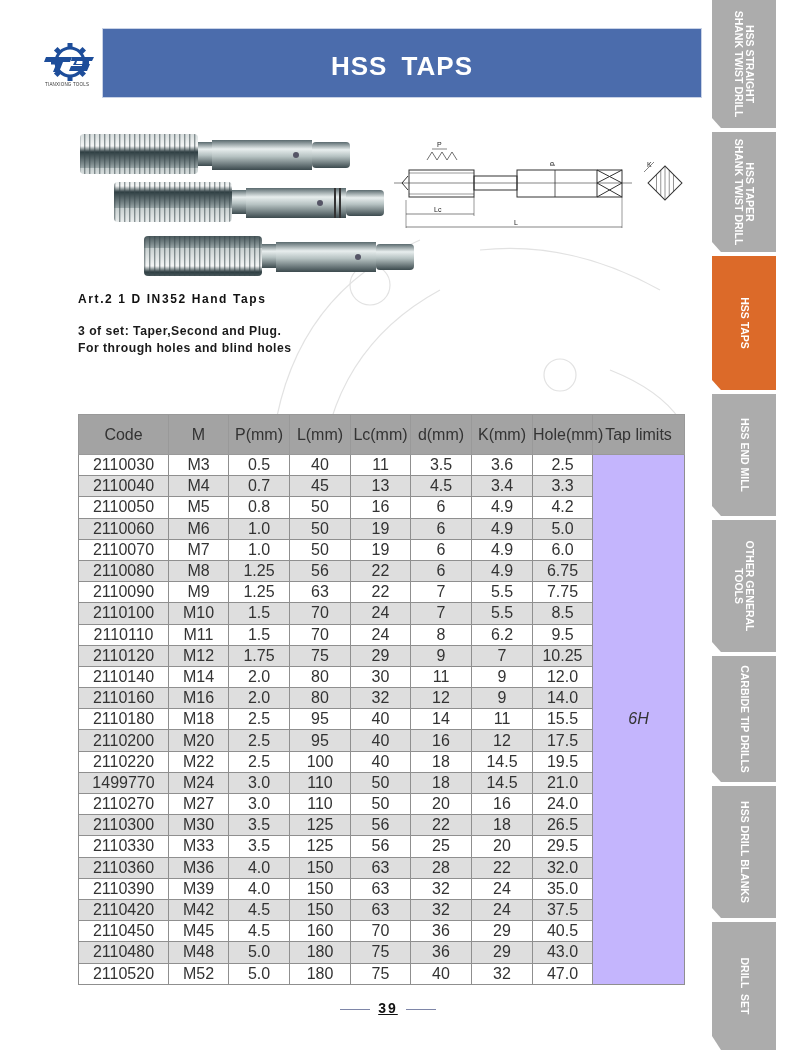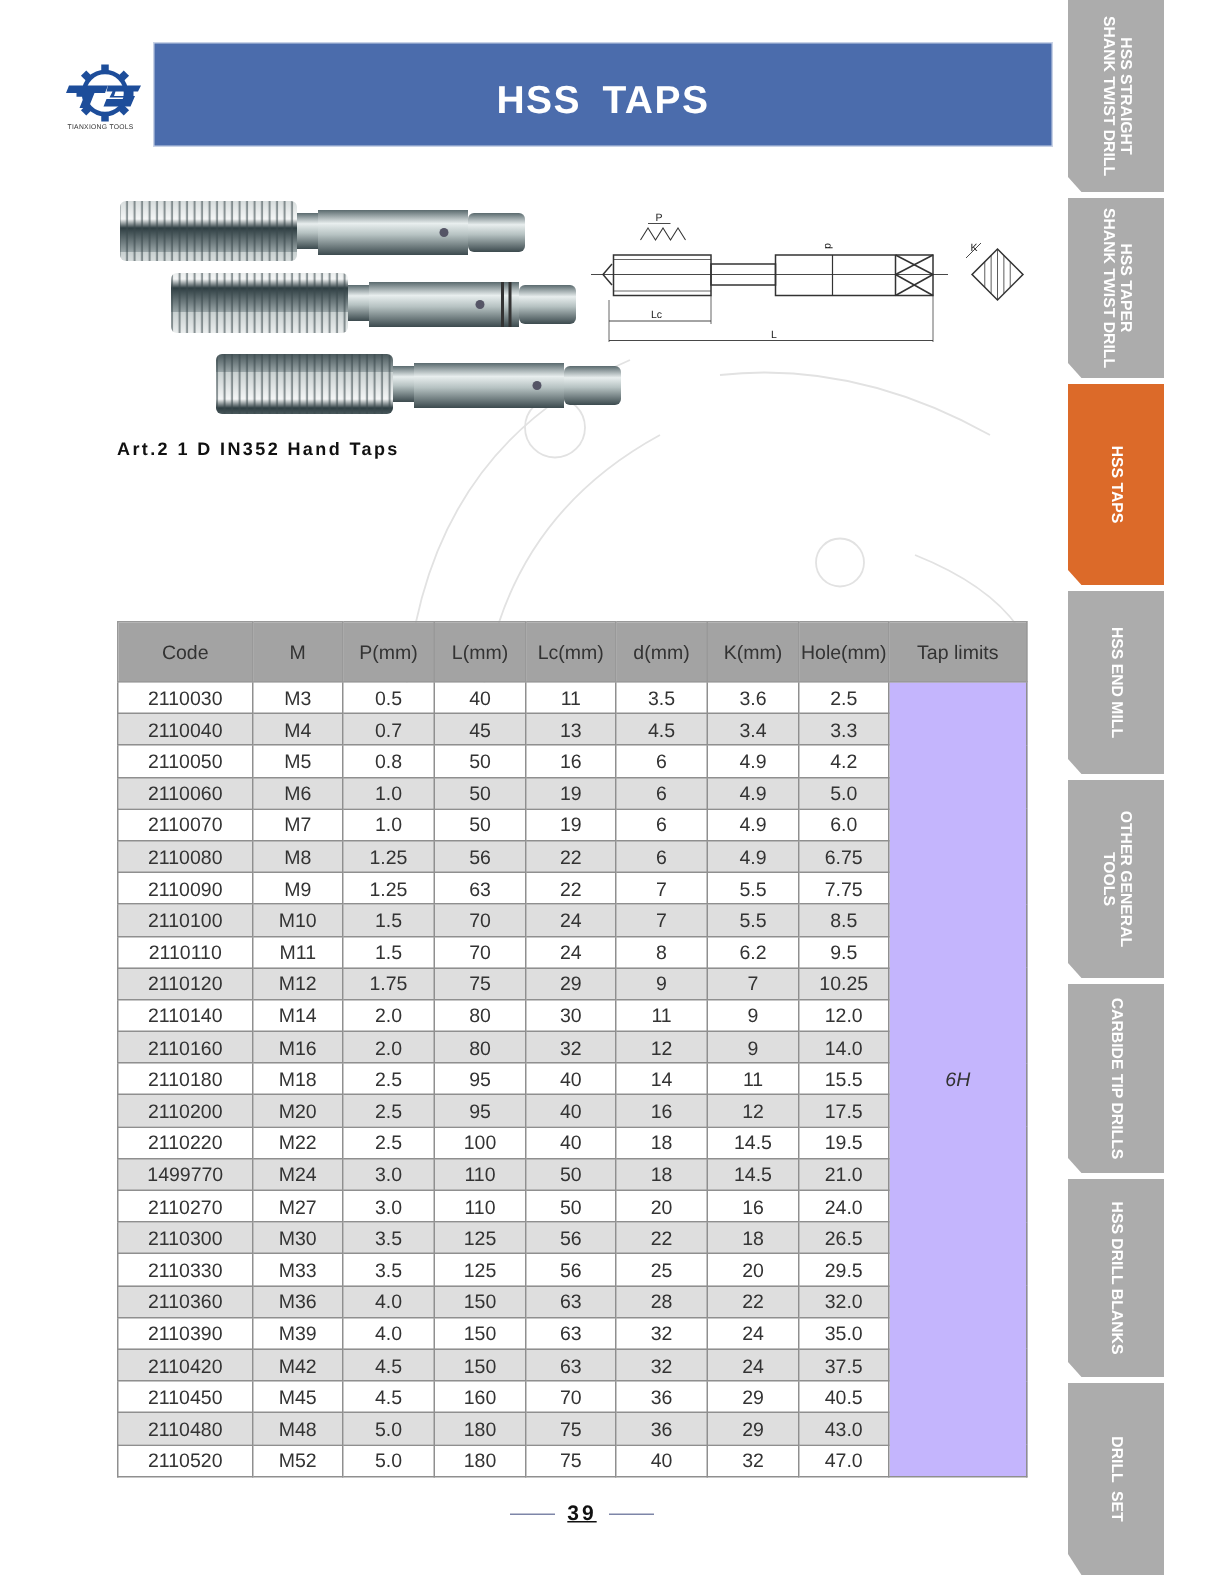--- a/index.html
+++ b/index.html
@@ -18,21 +18,21 @@
   .tab-label { position: absolute; left: 50%; top: 50%; transform: translate(-50%, -50%) rotate(90deg); white-space: nowrap; font-weight: bold; font-size: 10.5px; line-height: 11px; text-align: center; font-family: "Liberation Sans", sans-serif; }
 
   .photo { position: absolute; left: 76px; top: 128px; width: 340px; height: 150px; }
   .diagram { position: absolute; left: 392px; top: 140px; width: 300px; height: 95px; }
 
   .watermark { position: absolute; left: 240px; top: 180px; width: 440px; height: 300px; pointer-events: none; }
 
   .art-title { position: absolute; left: 78px; top: 292px; font-size: 12px; font-weight: bold; letter-spacing: 1.6px; color: #111; }
   .desc { position: absolute; left: 78px; top: 323px; font-size: 12.2px; font-weight: bold; line-height: 17px; color: #1a1a1a; letter-spacing: 0.5px; }
 
-  table.spec { position: absolute; left: 78px; top: 414px; width: 606px; border-collapse: collapse; font-size: 13px; color: #333; table-layout: fixed; padding-left: 40px; }
+  table.spec { position: absolute; left: 78px; top: 414px; width: 606px; border-collapse: collapse; font-size: 16px; color: #333; table-layout: fixed; padding-left: 40px; }
   table.spec th { background: #a3a3a3; height: 40px; font-weight: normal; color: #333; border: 1px solid #999; }
   table.spec td { height: 21.2px; text-align: center; border: 1.2px solid #8f8f8f; }
   table.spec tr.alt td.c { background: #dedede; }
   table.spec tr.w td.c { background: #ffffff; }
   table.spec td.limits { background: #c4b5fd; vertical-align: middle; font-style: italic; }
 
   .pagenum { position: absolute; left: 340px; top: 1000px; width: 96px; height: 18px; }
   .pagenum .line { position: absolute; top: 9px; width: 30px; height: 1px; background: #7e86a8; }
   .pagenum .num { position: absolute; left: 0; right: 0; top: 0; text-align: center; font-weight: bold; font-size: 14px; letter-spacing: 2px; color: #111; text-decoration: underline; }
 </style>
@@ -189,20 +189,22 @@
     <text x="45" y="7">P</text>
     <text x="158" y="26" transform="rotate(90 160 24)">d</text>
     <text x="42" y="72">Lc</text>
     <text x="122" y="85">L</text>
     <text x="255" y="27">K</text>
   </g>
 </svg>
 
 <div class="art-title">Art.2 1 D IN352 Hand Taps</div>
 <div class="desc">
+  <div>3 of set: Taper,Second and Plug.</div>
+  <div>For through holes and blind holes</div>
 </div>
 
 <table class="spec">
   <colgroup>
     <col style="width:90px">
       <col style="width:60px">
       <col style="width:61px">
       <col style="width:61px">
       <col style="width:60px">
       <col style="width:61px">

